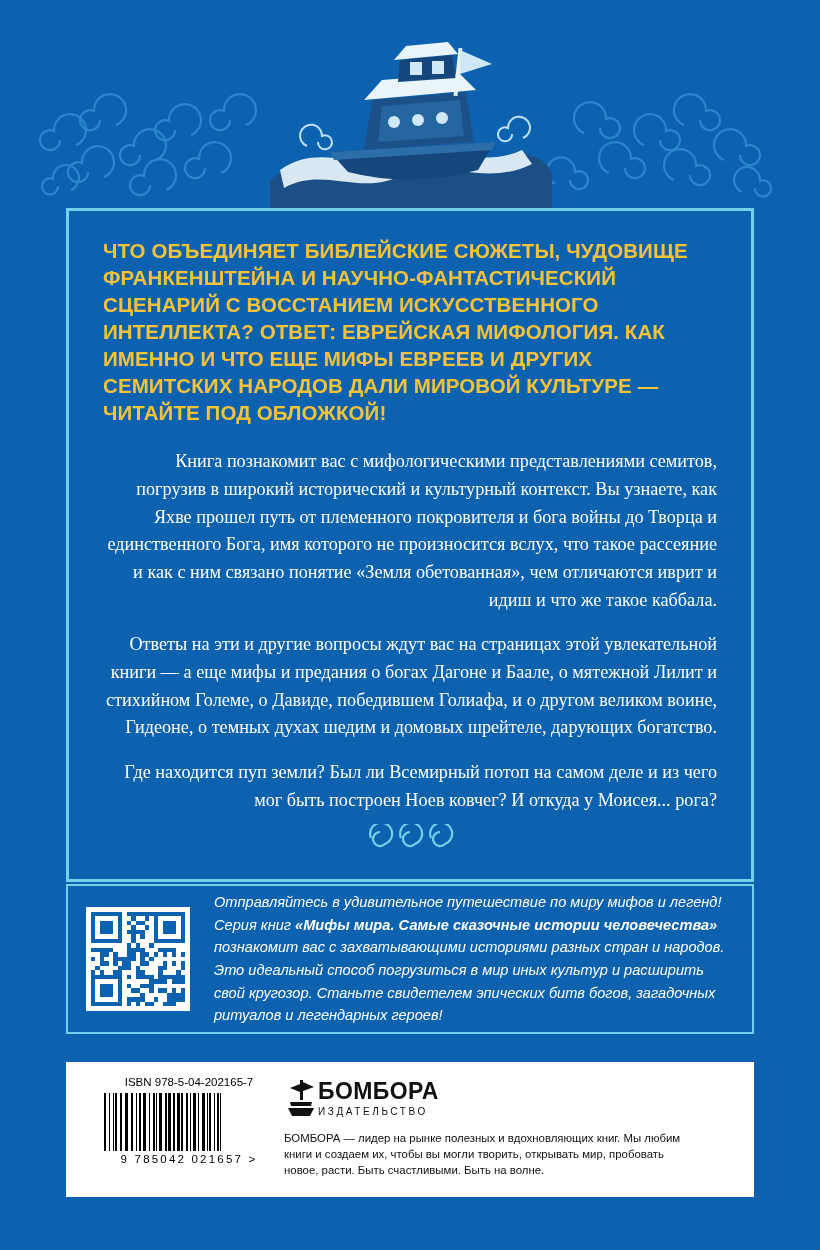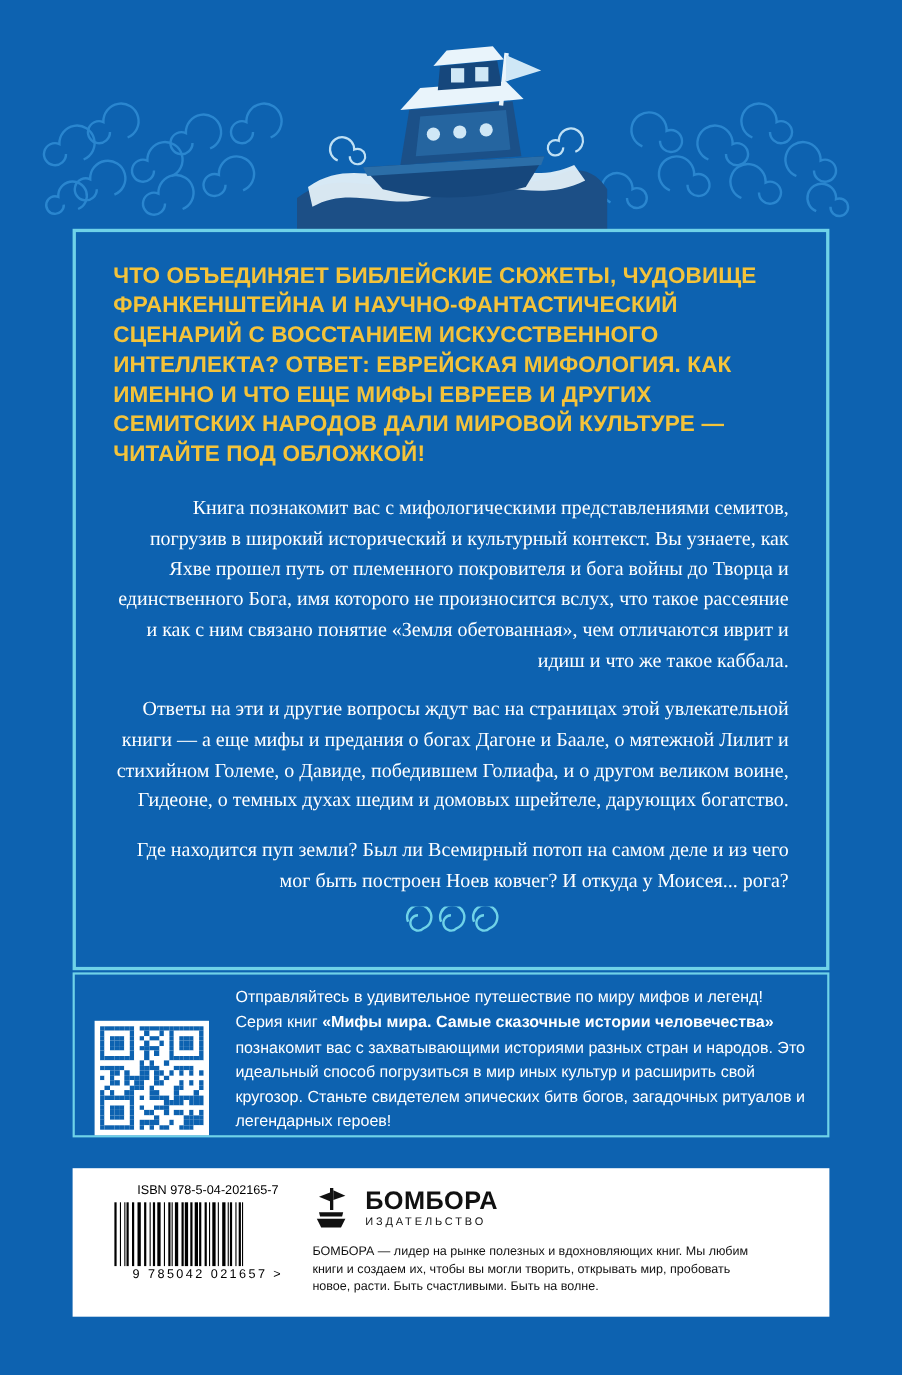--- a/index.html
+++ b/index.html
@@ -88,22 +88,23 @@
   
   .series-panel {
     position: absolute;
     left: 66px;
     top: 884px;
     width: 688px;
     height: 150px;
     border: 2px solid #6fd2e8;
     box-sizing: border-box;
     display: flex;
-    align-items: flex-end;
+    align-items: center;
     padding: 0 18px;
+    font-style: italic;
   }
   .qr-box {
     width: 104px;
     height: 104px;
     background: #ffffff;
     flex: 0 0 104px;
     padding: 5px;
     box-sizing: border-box;
   }
   .qr-grid {
@@ -166,21 +167,21 @@
     white-space: nowrap;
   }
 
   .publisher {
     padding: 16px 24px 0 10px;
     box-sizing: border-box;
   }
   .pub-row {
     display: flex;
     align-items: center;
-    gap: 14px;
+    gap: 0;
   }
   .pub-mark {
     width: 34px;
     height: 40px;
     flex: 0 0 34px;
   }
   .pub-name {
     font-family: "Liberation Sans", sans-serif;
     font-weight: bold;
     font-size: 23px;

